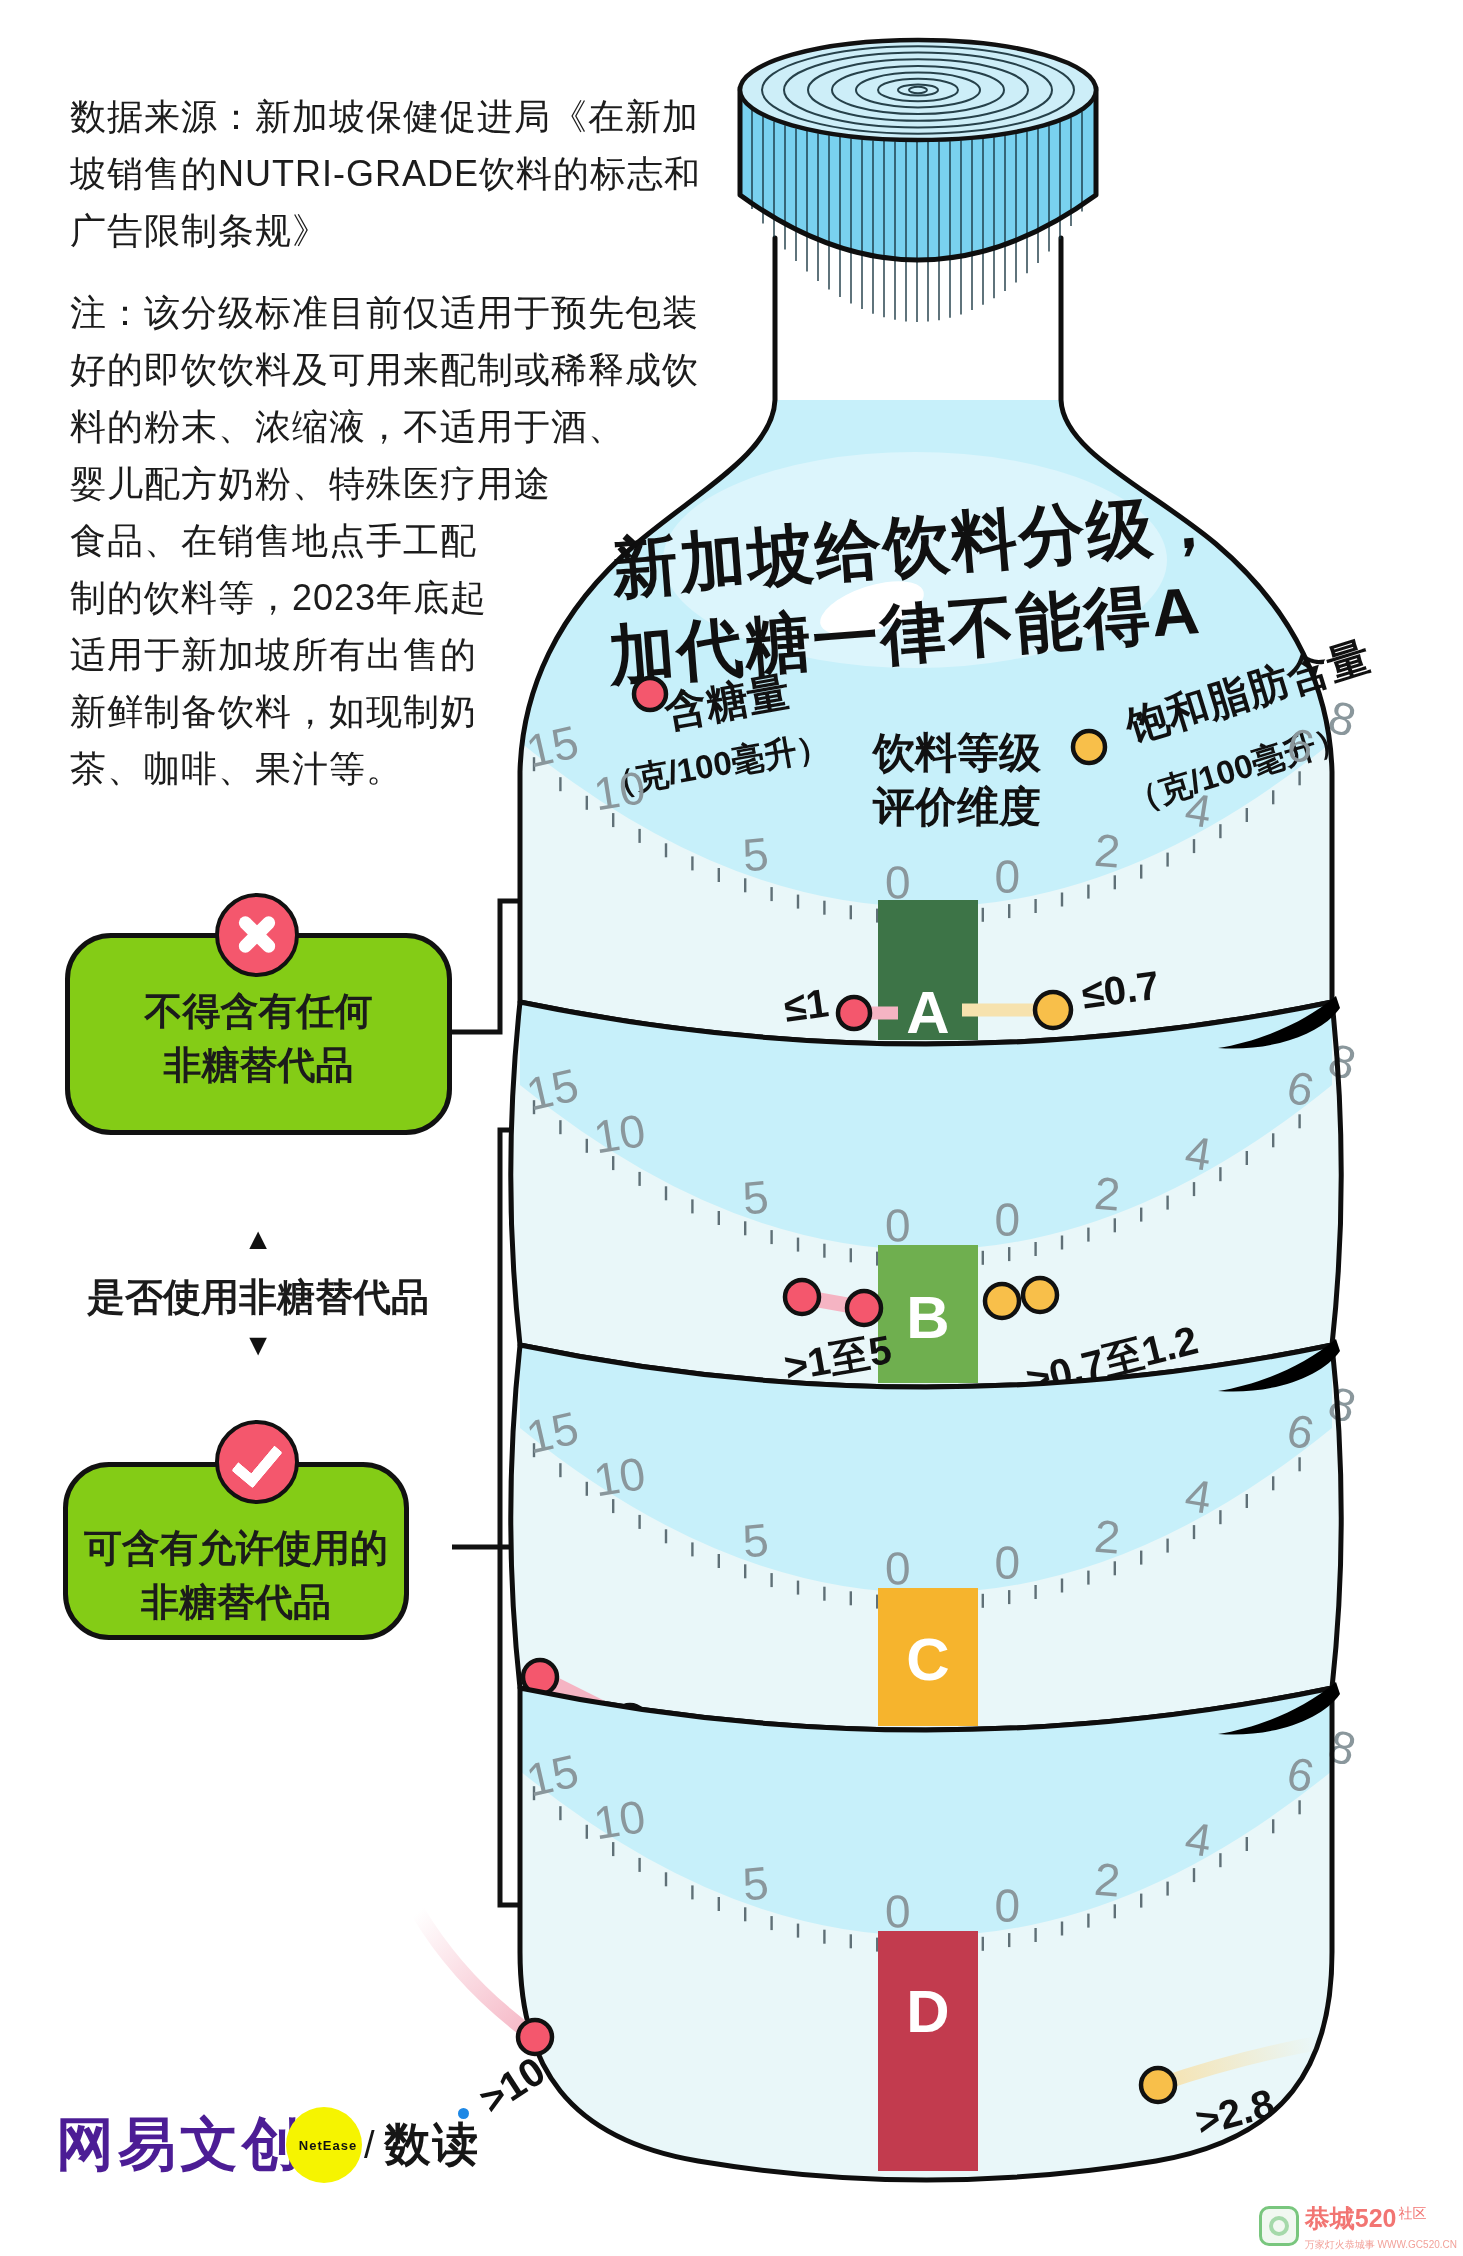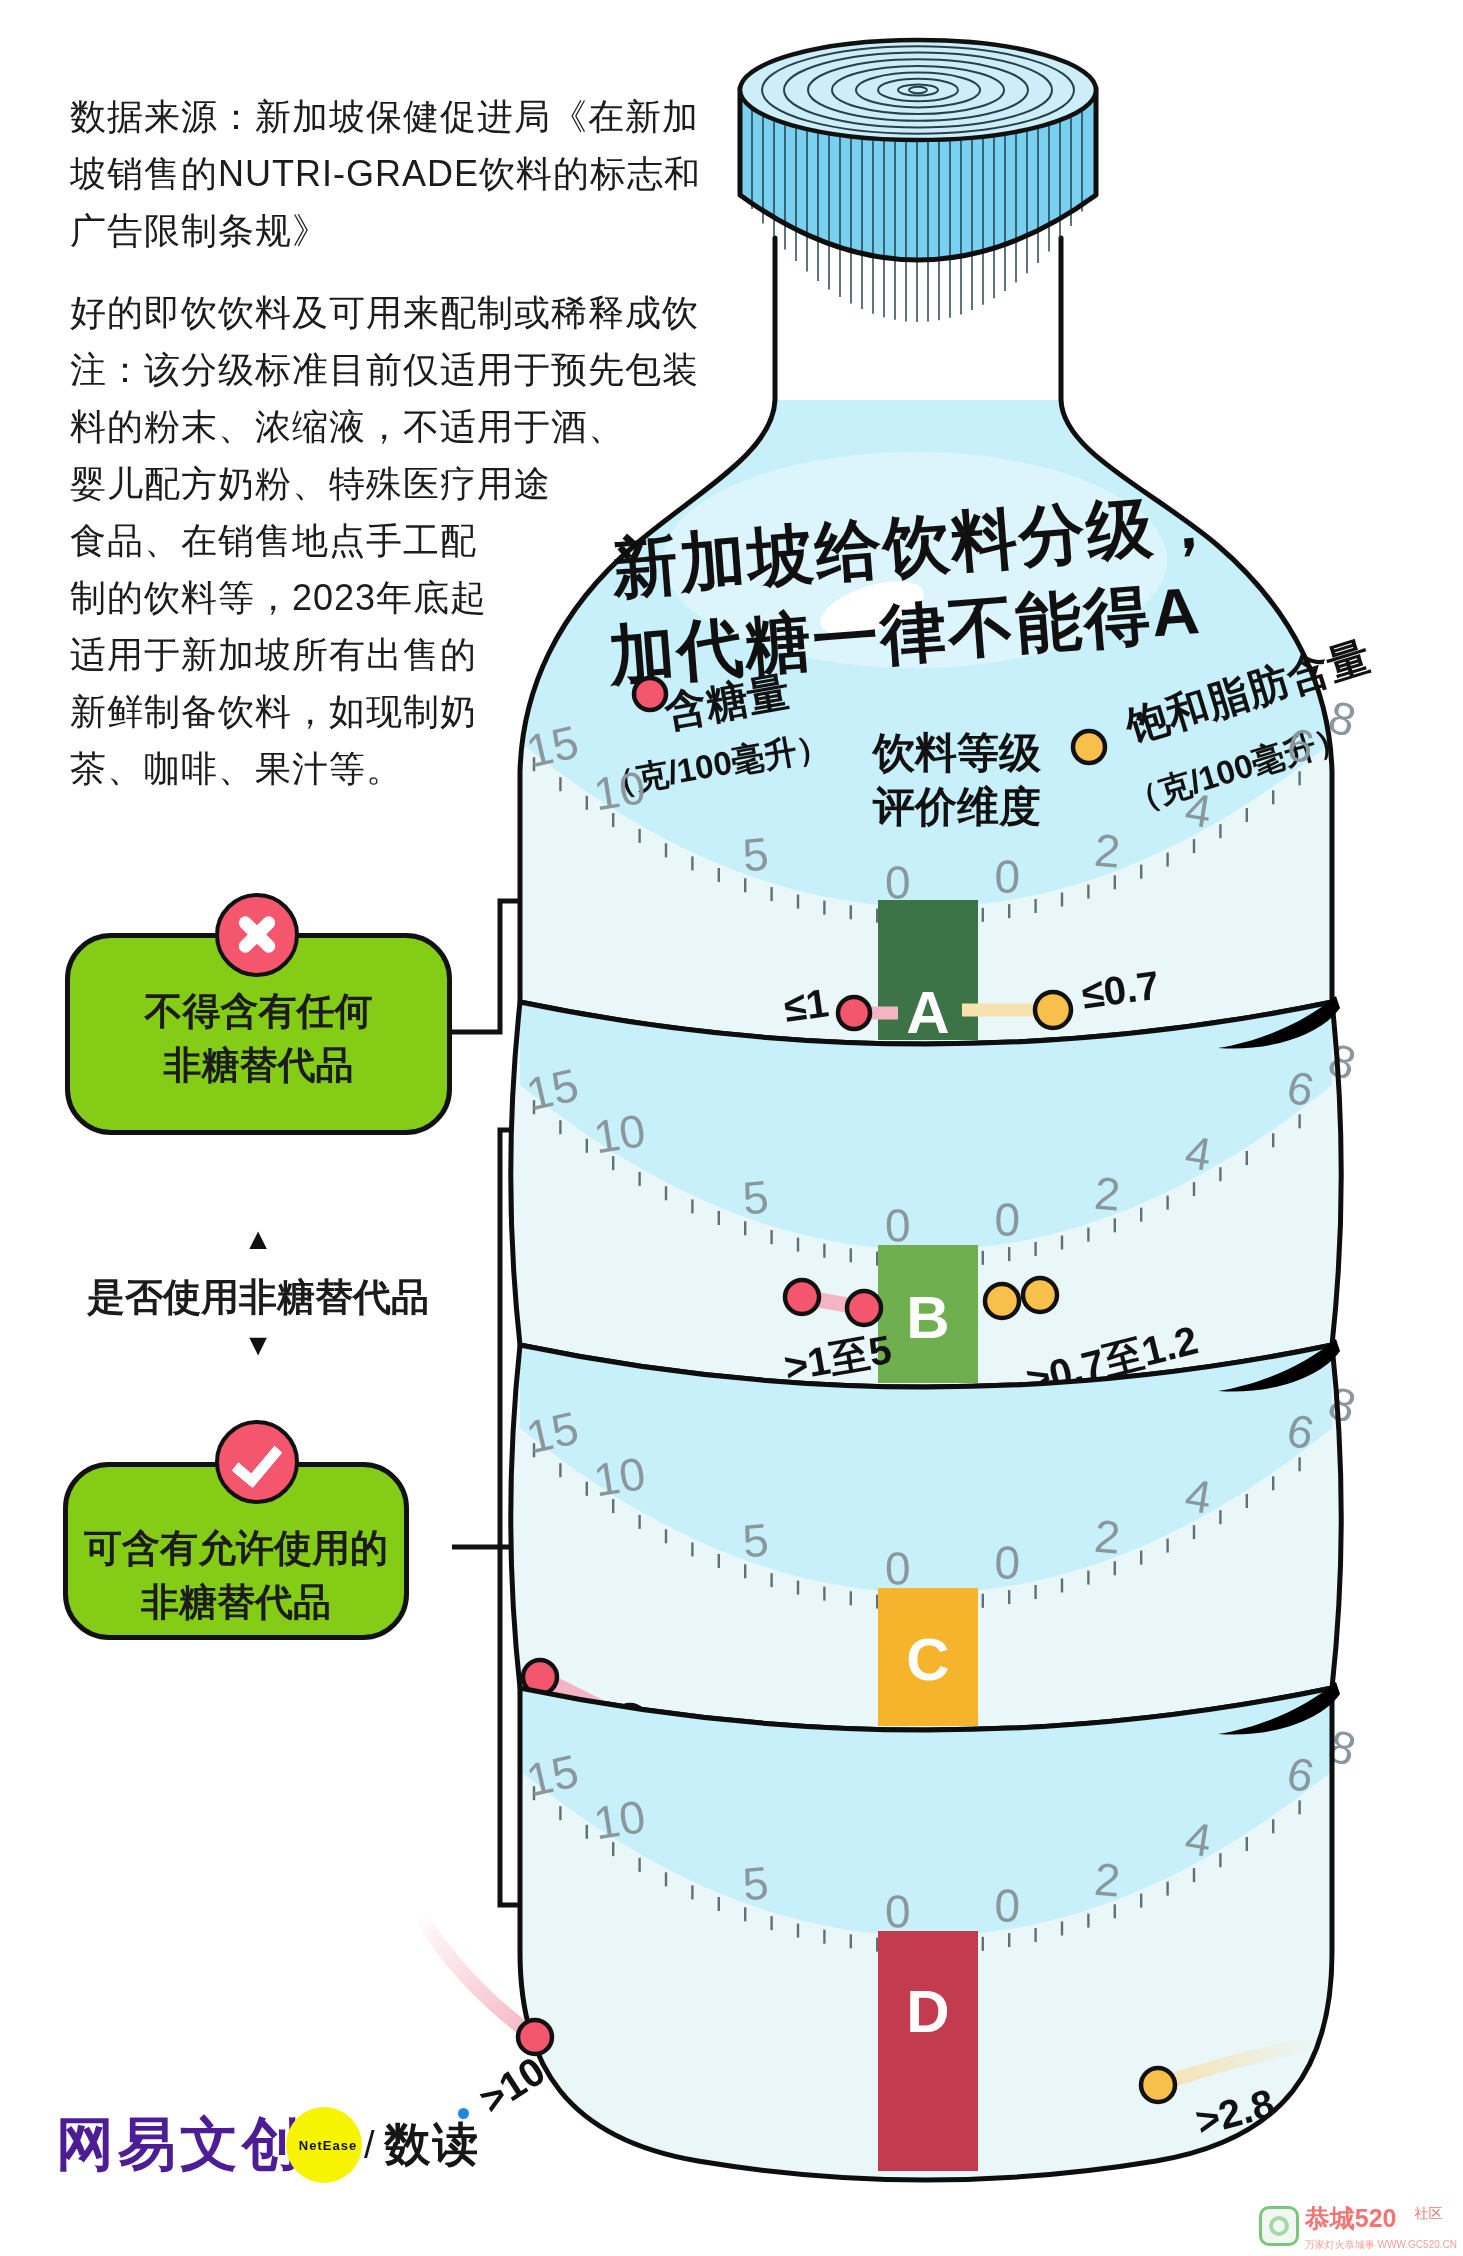--- a/index.html
+++ b/index.html
@@ -55,22 +55,22 @@
 <body>
 
 <div class="canvas">
 
   <div class="tblock" style="top:88px">
     <div class="tl">数据来源：新加坡保健促进局《在新加</div>
     <div class="tl">坡销售的NUTRI-GRADE饮料的标志和</div>
     <div class="tl">广告限制条规》</div>
   </div>
   <div class="tblock" style="top:284px">
+    <div class="tl">注：该分级标准目前仅适用于预先包装</div>
     <div class="tl">好的即饮饮料及可用来配制或稀释成饮</div>
-    <div class="tl">注：该分级标准目前仅适用于预先包装</div>
     <div class="tl">料的粉末、浓缩液，不适用于酒、</div>
     <div class="tl">婴儿配方奶粉、特殊医疗用途</div>
     <div class="tl">食品、在销售地点手工配</div>
     <div class="tl">制的饮料等，2023年底起</div>
     <div class="tl">适用于新加坡所有出售的</div>
     <div class="tl">新鲜制备饮料，如现制奶</div>
     <div class="tl">茶、咖啡、果汁等。</div>
   </div>
 
   <svg width="1463" height="2256" viewBox="0 0 1463 2256" style="position:absolute;left:0;top:0">
@@ -412,21 +412,21 @@
       <span>数读</span>
       <span class="blue-dot"></span>
     </span>
   </div>
 
   <div class="watermark">
     <div class="wm-icon">
         <div class="wm-icon-inner"></div>
       </div>
     <div class="wm-col">
-      <div style="display:flex;align-items:flex-start;gap:18px">
+      <div style="display:flex;align-items:flex-start;gap:2px">
         <span class="wm-title">恭城520</span>
         <span class="wm-suffix">社区</span>
       </div>
       <span class="wm-sub">万家灯火恭城事 WWW.GC520.CN</span>
     </div>
   </div>
 
 </div>
 
 </body></html>

